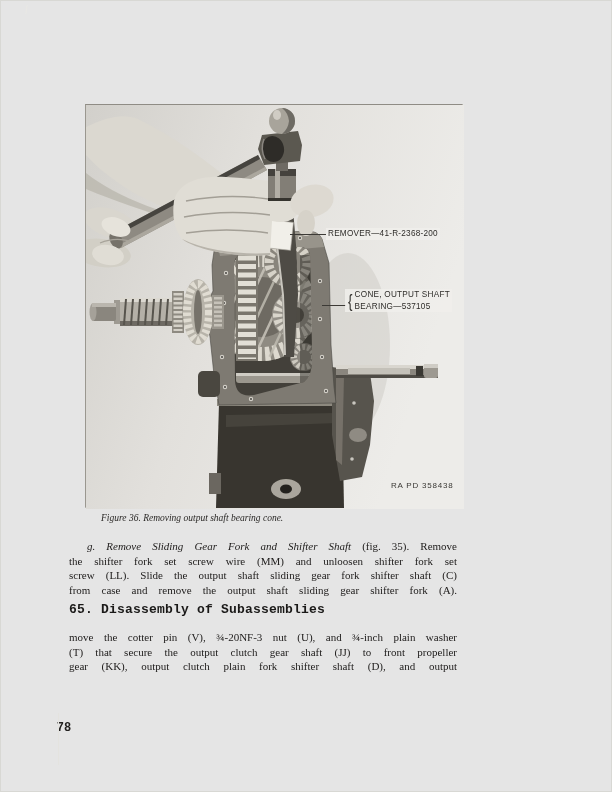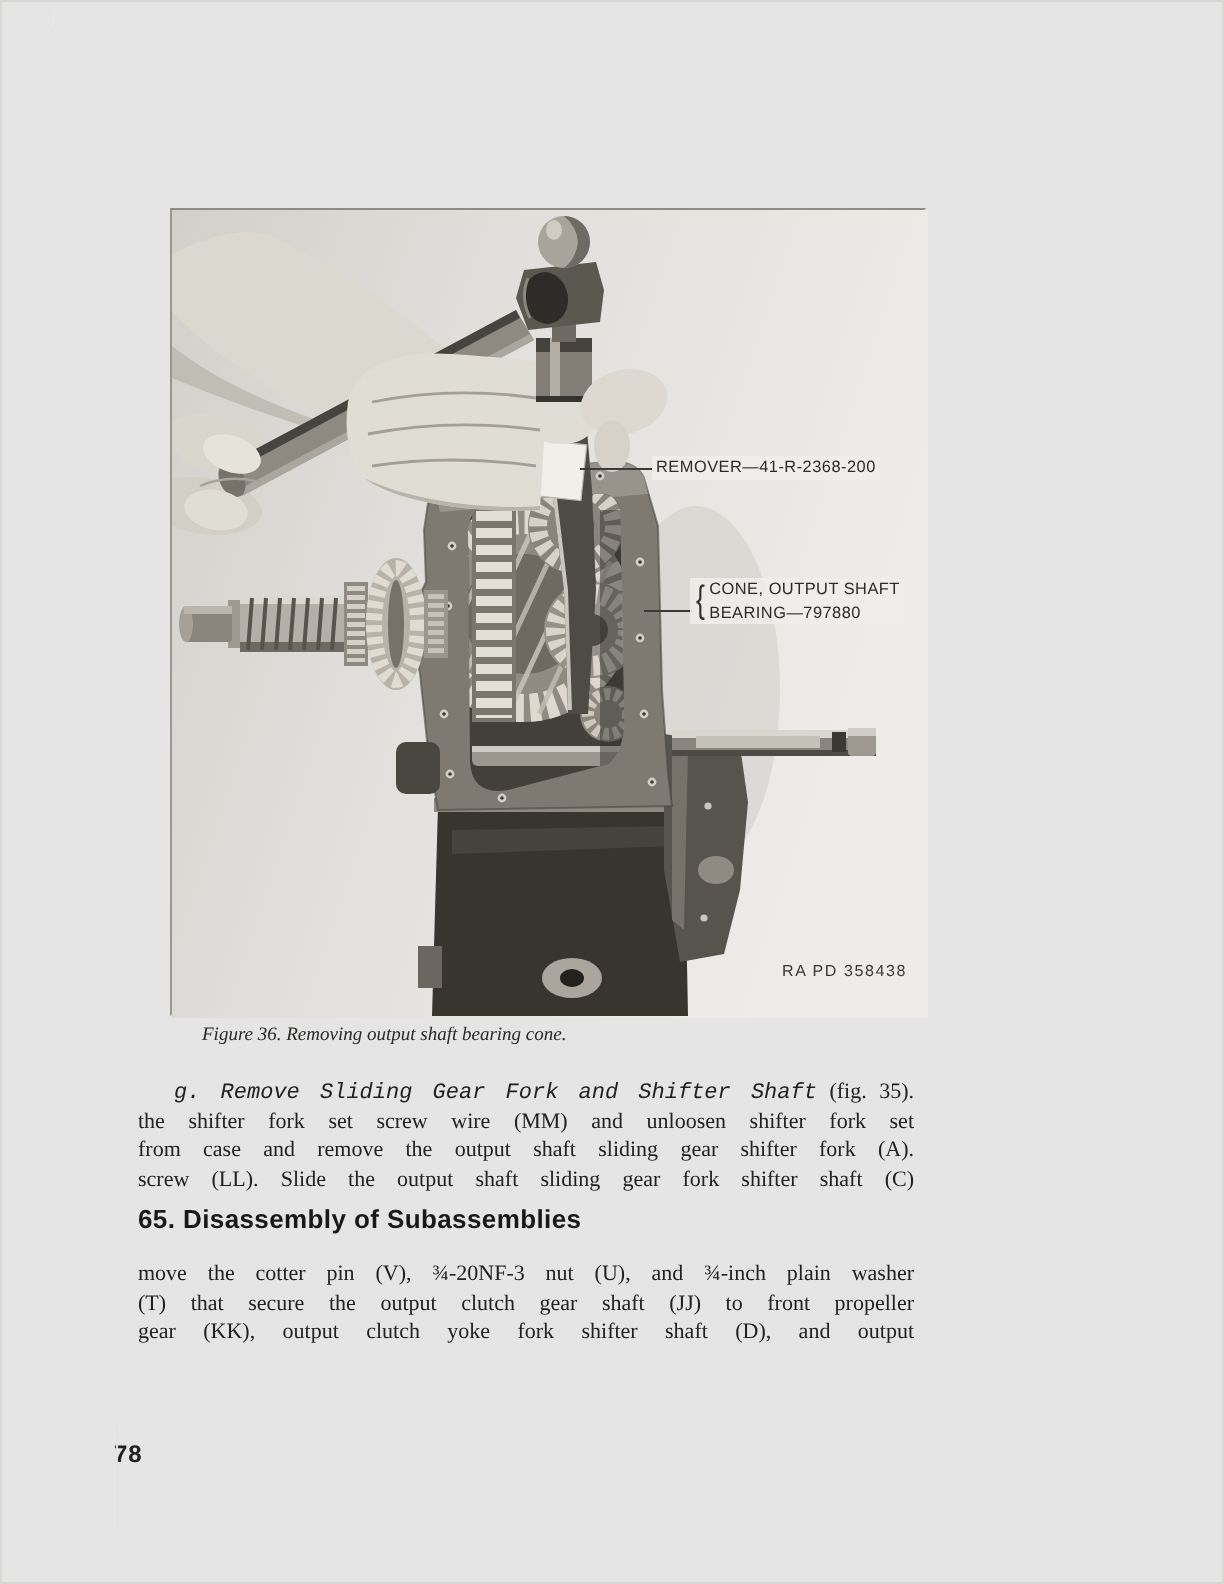--- a/index.html
+++ b/index.html
@@ -36,24 +36,24 @@
   .caption{
     position:absolute;left:100px;top:512px;width:380px;
     text-align:left;font-style:italic;font-size:9.5px;color:#2a2826;
   }
   .para{position:absolute;left:68px;width:388px;color:#232120;font-size:11px;}
   .jline{
     text-align:justify;text-align-last:justify;
     height:14.5px;line-height:14.5px;overflow:hidden;
   }
   .indent{display:inline-block;width:18px;}
-  .it{font-style:italic;font-family:Liberation Mono, monospace;}
+  .it{font-style:italic;}
   .sec-heading{
     position:absolute;left:68px;top:601px;margin:0;
-    font-family:Liberation Sans, sans-serif;
+    font-family:Liberation Mono, monospace;
     font-size:13px;font-weight:bold;color:#1a1918;letter-spacing:.2px;
   }
   .pagenum{
     position:absolute;left:56px;top:719px;
     font-family:"Liberation Sans","DejaVu Sans",sans-serif;
     font-size:12px;font-weight:bold;color:#232120;letter-spacing:.5px;
   }
   
   .artifact-v{position:absolute;width:1px;background:#e4e3df;}
   .artifact-m{position:absolute;width:1px;height:9px;background:#e9e8e4;
@@ -272,42 +272,42 @@
     <div class="leader" style="left:204px;top:129px;width:36px;"></div>
     <div class="callout" style="left:240px;top:123px;">
       <span>REMOVER—41-R-2368-200</span>
     </div>
 
     <div class="leader" style="left:236px;top:200px;width:24px;"></div>
     <div class="callout cone-wrap" style="left:259px;top:184px;">
       <span class="brace">{</span>
       <span>
         <span style="display:block">CONE, OUTPUT SHAFT</span>
-        <span style="display:block">BEARING—797880</span>
+        <span style="display:block">BEARING—537105</span>
       </span>
     </div>
 
     <div class="credit" style="left:305px;top:376px;">RA PD 358438</div>
   </div>
 
   <div class="caption">Figure 36.  Removing output shaft bearing cone.</div>
 
   <div class="para" style="top:538px;">
     <div class="jline"><span class="indent"></span><span class="it">g. Remove Sliding Gear Fork and Shifter Shaft</span>
       <span>(fig. 35).  Remove</span></div>
     <div class="jline">the shifter fork set screw wire (MM) and unloosen shifter fork set</div>
+    <div class="jline">screw (LL).  Slide the output shaft sliding gear fork shifter shaft (C)</div>
     <div class="jline">from case and remove the output shaft sliding gear shifter fork (A).</div>
-    <div class="jline">screw (LL).  Slide the output shaft sliding gear fork shifter shaft (C)</div>
   </div>
 
   <h2 class="sec-heading">65. Disassembly of Subassemblies</h2>
 
   <div class="para" style="top:629px;">
     <div class="jline">move the cotter pin (V), ¾-20NF-3 nut (U), and ¾-inch plain washer</div>
     <div class="jline">(T) that secure the output clutch gear shaft (JJ) to front propeller</div>
-    <div class="jline">gear (KK), output clutch yoke fork shifter shaft (D), and output</div>
+    <div class="jline">gear (KK), output clutch plain fork shifter shaft (D), and output</div>
   </div>
 
   <div class="pagenum">78</div>
 
   <div class="artifact-v" style="left:57px;top:712px;height:52px;"></div>
   <div class="artifact-m" style="left:25px;top:4px;"></div>
 </div>
 
 </body></html>

